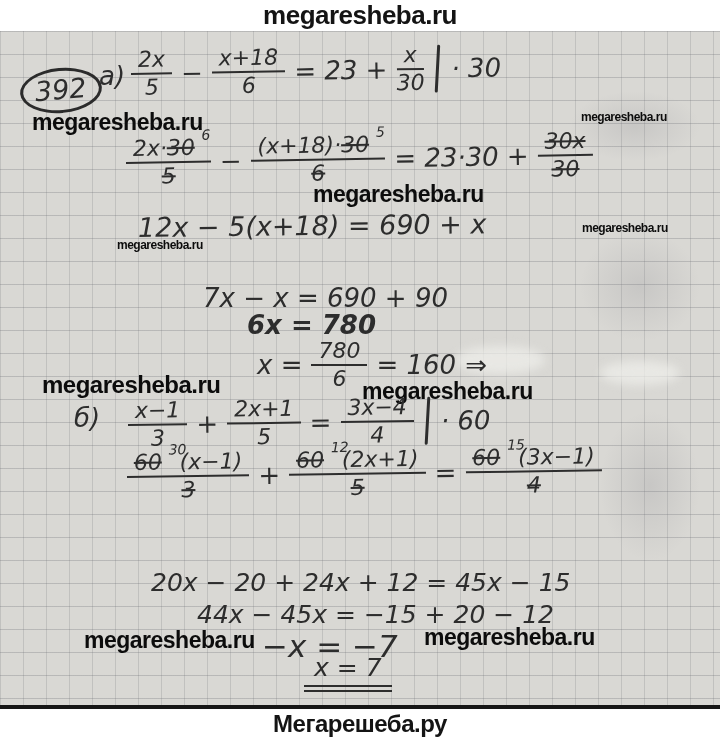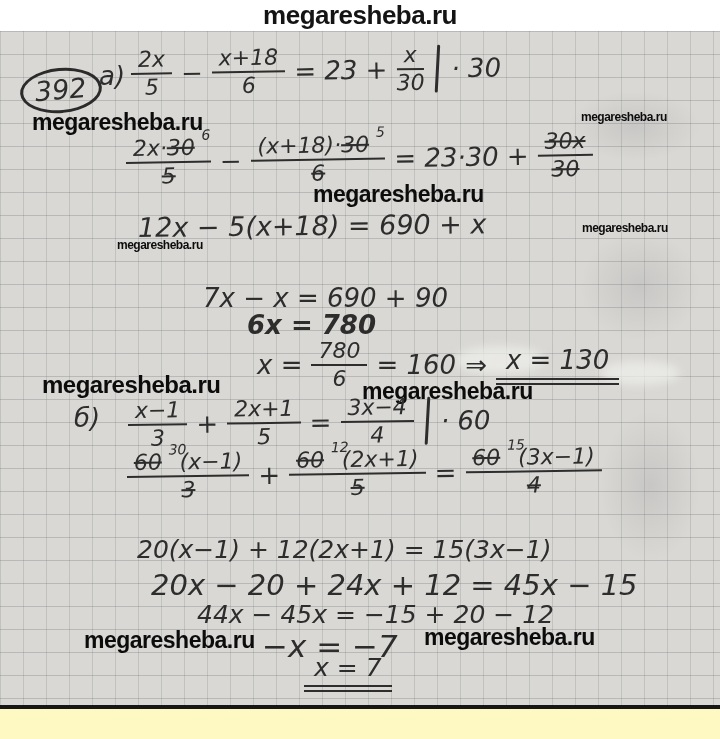--- a/index.html
+++ b/index.html
@@ -1,16 +1,16 @@
 <!DOCTYPE html>
 <html><head>
 <meta charset="utf-8">
 <style>
   html,body{margin:0;padding:0;}
-  .page{position:relative;width:720px;height:739px;overflow:hidden;background:#fef9c3;
+  .page{position:relative;width:720px;height:739px;overflow:hidden;background:#f0abfc;
         font-family:"Liberation Sans",sans-serif;}
   
   .band{position:absolute;left:0;width:720px;background:#ffffff;display:flex;
         align-items:center;justify-content:center;}
   .band.top{top:0;height:31px;}
   .band.bottom{top:709px;height:30px;}
   .band .site{font-weight:bold;color:#141414;font-size:26px;letter-spacing:-0.5px;}
   .sep{position:absolute;left:0;top:705px;width:720px;height:4px;background:#161616;}
   
   .scan{position:absolute;left:0;top:31px;width:720px;height:674px;background-color:#d9d8d4;
@@ -120,21 +120,20 @@
         <span class="tk">6x = 780</span>
       </div>
     <div class="mline" style="left:257px;top:308px;">
         <span class="tk">x =</span>
         <span class="frac">
           <span class="num"><span>780</span></span>
           <span class="den"><span>6</span></span>
         </span>
         <span class="tk">= 160</span>
         <span class="tk">⇒</span>
-        <span class="tk uu">x = 130</span>
       </div>
 
     <div class="mline" style="left:128px;top:368px;transform:rotate(-0.8deg);">
         <span class="frac">
           <span class="num"><span>x−1</span></span>
           <span class="den"><span>3</span></span>
         </span>
         <span class="tk">+</span>
         <span class="frac">
           <span class="num"><span>2x+1</span></span>
@@ -157,34 +156,34 @@
         <span class="frac">
           <span class="num"><span class="strike">60<span class="seg-sup">12</span></span><span>(2x+1)</span></span>
           <span class="den"><span class="strike">5</span></span>
         </span>
         <span class="tk">=</span>
         <span class="frac">
           <span class="num"><span class="strike">60<span class="seg-sup">15</span></span><span>(3x−1)</span></span>
           <span class="den"><span class="strike">4</span></span>
         </span>
       </div>
-    <div class="mline" style="left:137px;top:504px;font-size:25px;">
-        <span class="tk">20(x−1) + 12(2x+1) = 15(3x−1)</span>
-      </div>
-    <div class="mline" style="left:151px;top:537px;font-size:29px;">
+    <div class="mline" style="left:151px;top:537px;font-size:25px;">
         <span class="tk">20x − 20 + 24x + 12 = 45x − 15</span>
       </div>
     <div class="mline" style="left:197px;top:569px;font-size:25px;">
         <span class="tk">44x − 45x = −15 + 20 − 12</span>
       </div>
     <div class="mline" style="left:262px;top:597px;font-size:31px;">
         <span class="tk">−x = −7</span>
       </div>
     <div class="mline" style="left:304px;top:622px;font-size:25px;">
         <span class="tk uu">x = 7</span>
       </div>
 
   </div>
 
   <div class="sep"></div>
 
+  <div class="band bottom">
+    <span class="site" style="font-size:24px;">Мегарешеба.ру</span>
+  </div>
 
 </div>
 
 </body></html>

